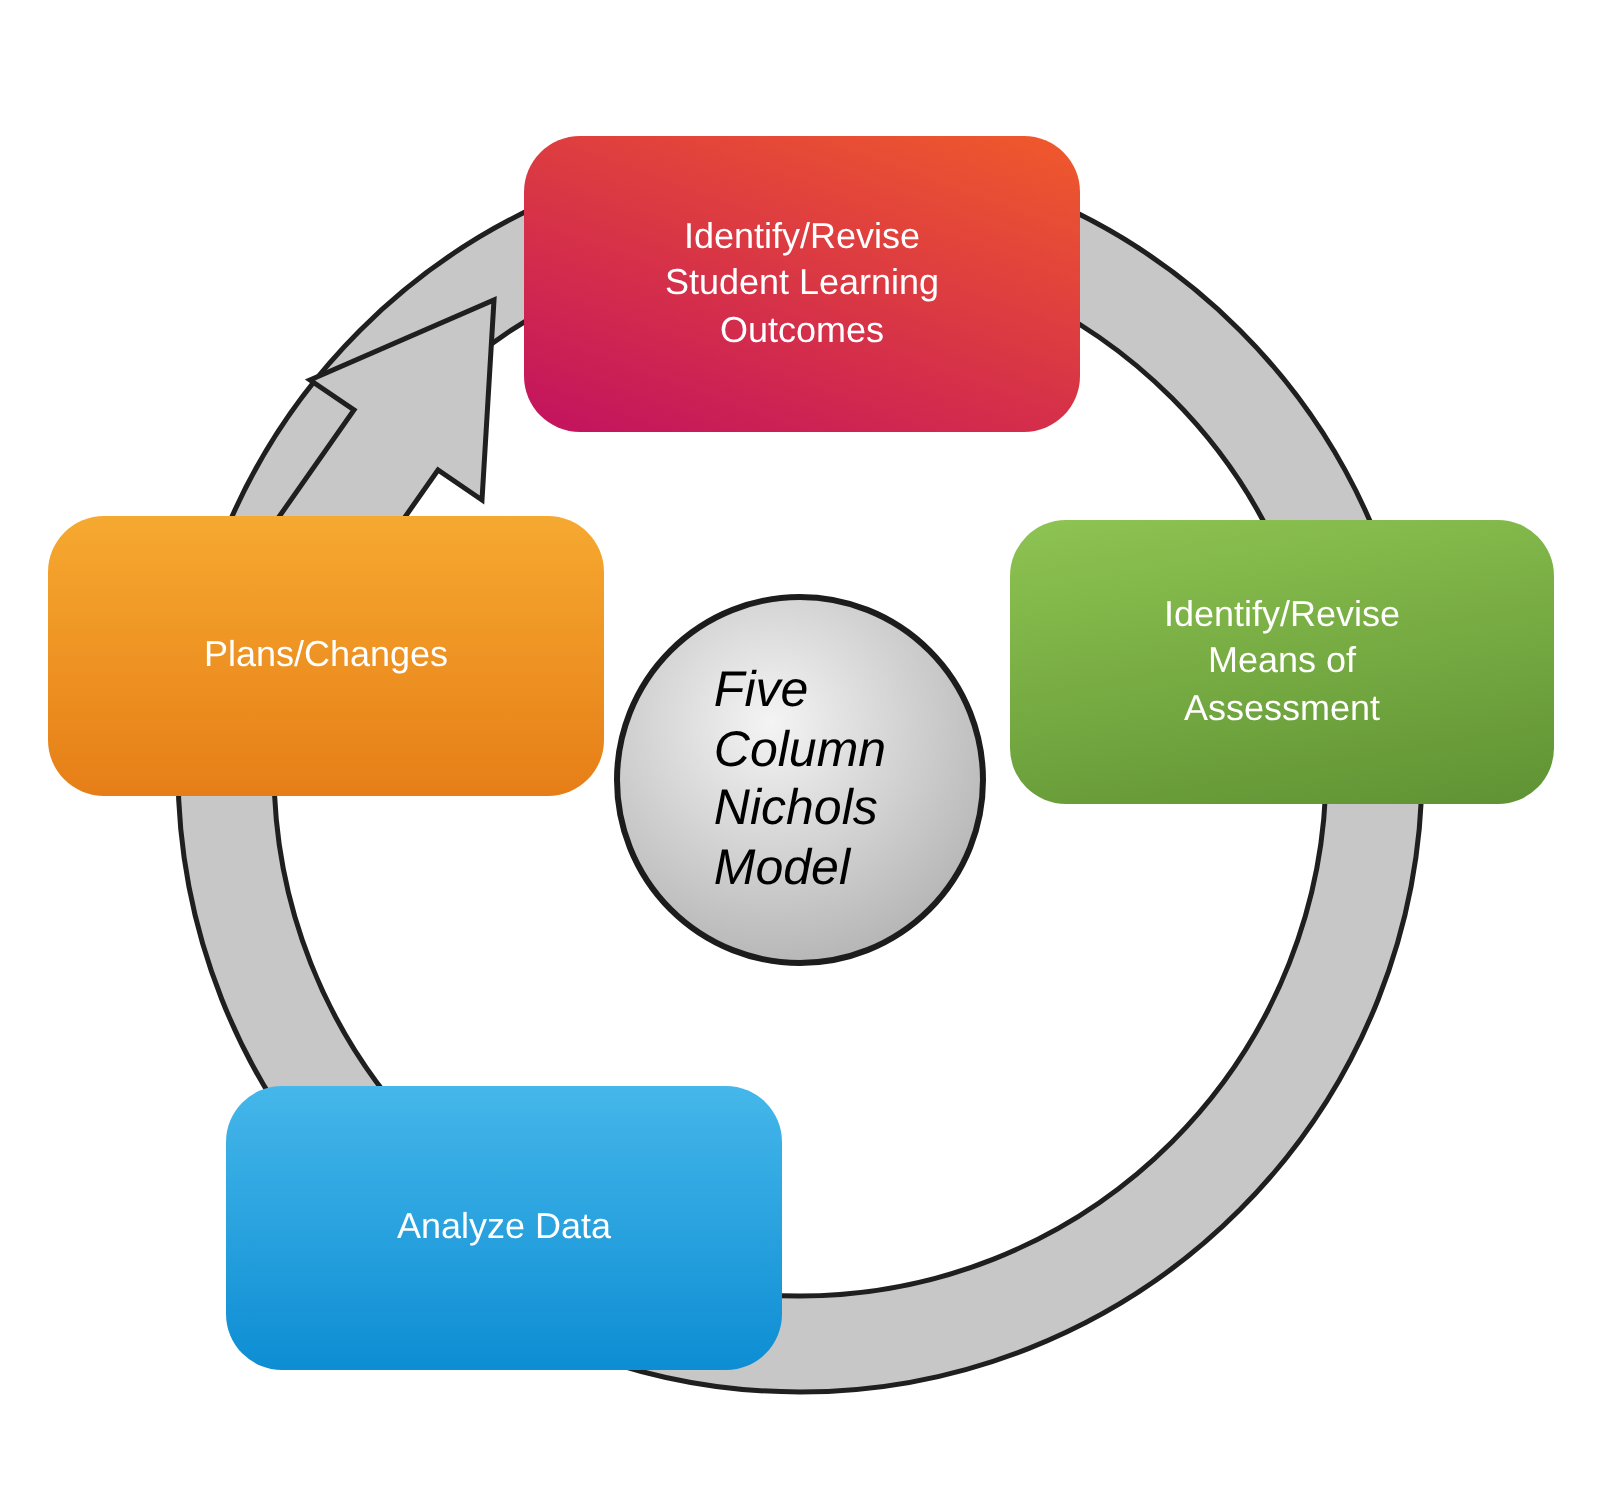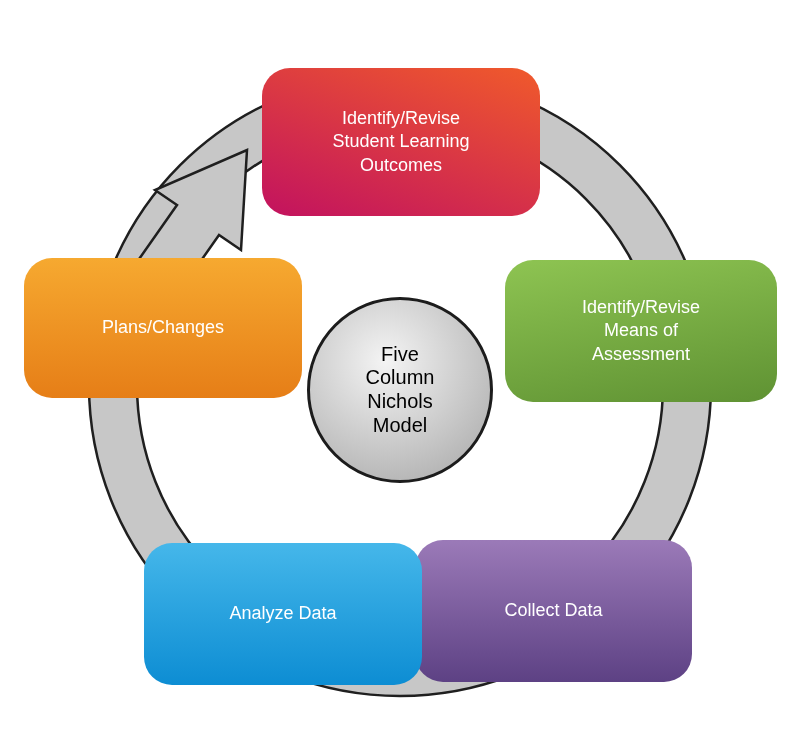--- a/index.html
+++ b/index.html
@@ -33,40 +33,40 @@
     line-height: 1.28;
     font-weight: 400;
     color: #ffffff;
     white-space: pre-line;
     padding: 4px 10px;
     box-sizing: border-box;
   }
   .n-top   { left: 262px; top: 68px;  width: 278px; height: 148px; }
   .n-right { left: 505px; top: 260px; width: 272px; height: 142px; }
   .n-left  { left: 24px;  top: 258px; width: 278px; height: 140px; }
-  .n-bl    { left: 113px; top: 543px; width: 278px; height: 142px; margin-left: 31px; }
+  .n-bl    { left: 113px; top: 543px; width: 278px; height: 142px; }
   .n-br    { left: 415px; top: 540px; width: 277px; height: 142px; }
   .center-circle {
     position: absolute;
     left: 307px;
     top: 297px;
     width: 186px;
     height: 186px;
     z-index: 3;
     border-radius: 50%;
     border: 3px solid #1c1c1c;
     display: flex;
     align-items: center;
     justify-content: center;
-    text-align: center;
-    font-size: 20px;
+    font-size: 25px;
     line-height: 1.18;
     color: #000000;
     white-space: pre-line;
     box-sizing: border-box;
+    font-style: italic;
   }
 </style>
 </head>
 <body>
 
 <div class="stage">
 
   <svg class="ring-svg" width="800" height="750" viewBox="0 0 800 750">
     <circle class="ring-band" cx="400" cy="385" r="287" fill="none" stroke="#c7c7c7" stroke-width="48"></circle>
     <circle class="ring-outline" cx="400" cy="385" r="311" fill="none" stroke="#1f1f1f" stroke-width="2.5"></circle>
@@ -79,23 +79,20 @@
 Student Learning
 Outcomes</span>
   </div>
 
   <div class="node n-right" style="background: linear-gradient(170deg, rgb(142, 196, 82), rgb(95, 146, 51)); color: rgb(255, 255, 255);">
     <span>Identify/Revise
 Means of
 Assessment</span>
   </div>
 
-  <div class="node n-br" style="background: linear-gradient(rgb(155, 122, 184), rgb(93, 65, 132)); color: rgb(255, 255, 255);">
-    <span>Collect Data</span>
-  </div>
 
   <div class="node n-bl" style="background: linear-gradient(rgb(69, 183, 234), rgb(13, 141, 211)); color: rgb(255, 255, 255);">
     <span>Analyze Data</span>
   </div>
 
   <div class="node n-left" style="background: linear-gradient(rgb(246, 169, 48), rgb(230, 126, 23)); color: rgb(255, 255, 255);">
     <span>Plans/Changes</span>
   </div>
 
   <div class="center-circle" style="background: radial-gradient(circle at 42% 34%, rgb(244, 244, 244) 0%, rgb(174, 174, 174) 88%); color: rgb(0, 0, 0);">

